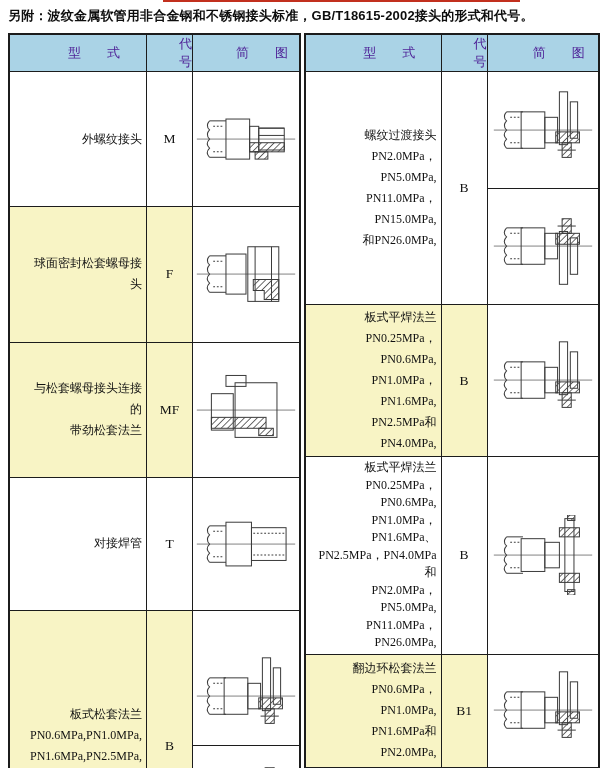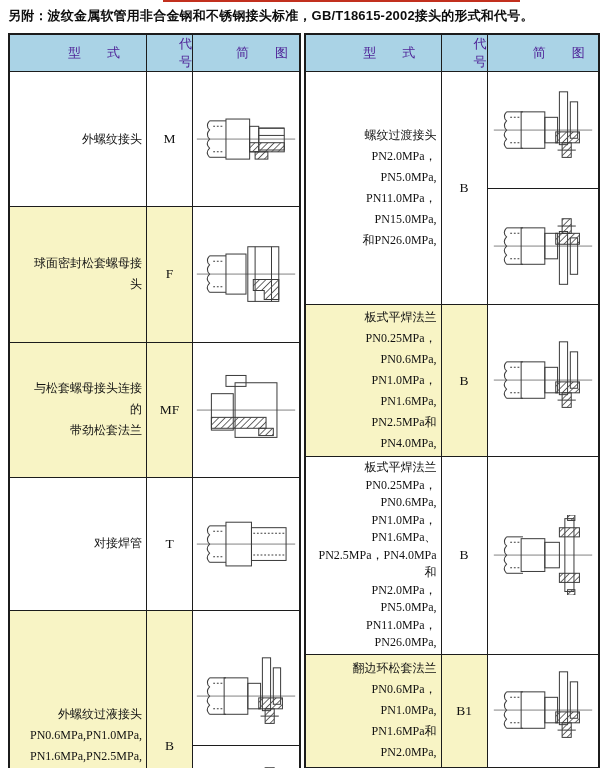--- a/index.html
+++ b/index.html
@@ -149,21 +149,21 @@
                     <rect x="62" y="26" width="38" height="36"></rect>
                     <line x1="64" y1="32" x2="98" y2="32" stroke-dasharray="2 2"></line>
           <line x1="64" y1="56" x2="98" y2="56" stroke-dasharray="2 2"></line>
                   </svg>
                 </div>
               </div>
             </td>
           </tr>
           <tr style="height: 198px;">
             <td class="type-cell hl">
-              <div>外螺纹过液接头</div>
+              <div>板式松套法兰</div>
               <div>PN0.6MPa,PN1.0MPa,</div>
               <div>PN1.6MPa,PN2.5MPa,</div>
               <div>和PN4.0MPa</div>
             </td>
             <td class="code-cell hl">B</td>
             <td class="diagram-cell">
               <div class="dstack" style="height: 197px;">
                 <div class="dwrap">
                   <svg viewBox="0 0 112 88" fill="none" stroke="#3b3b3b" stroke-width="1.1">
                     <line x1="2" y1="44" x2="110" y2="44" stroke-width="0.7"></line>

